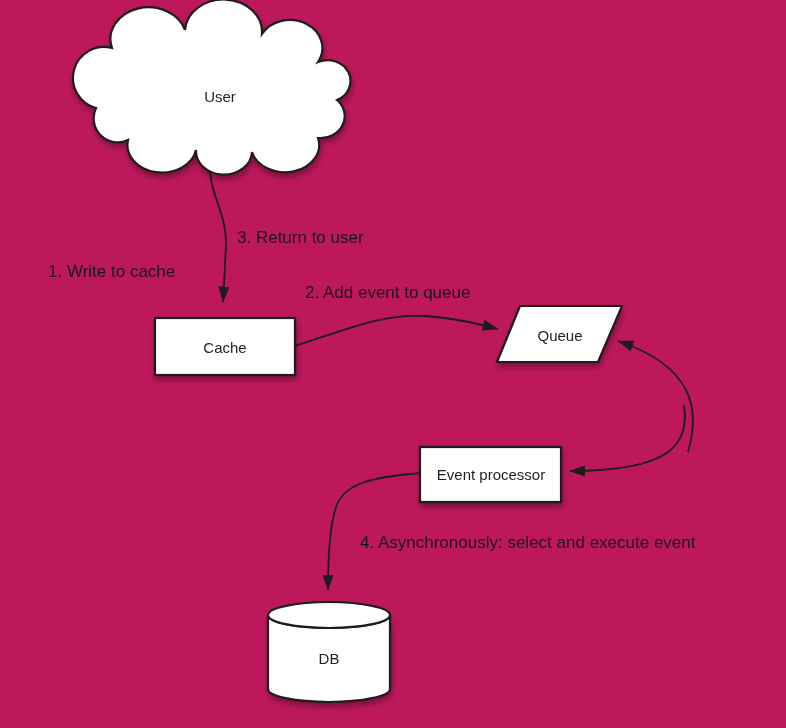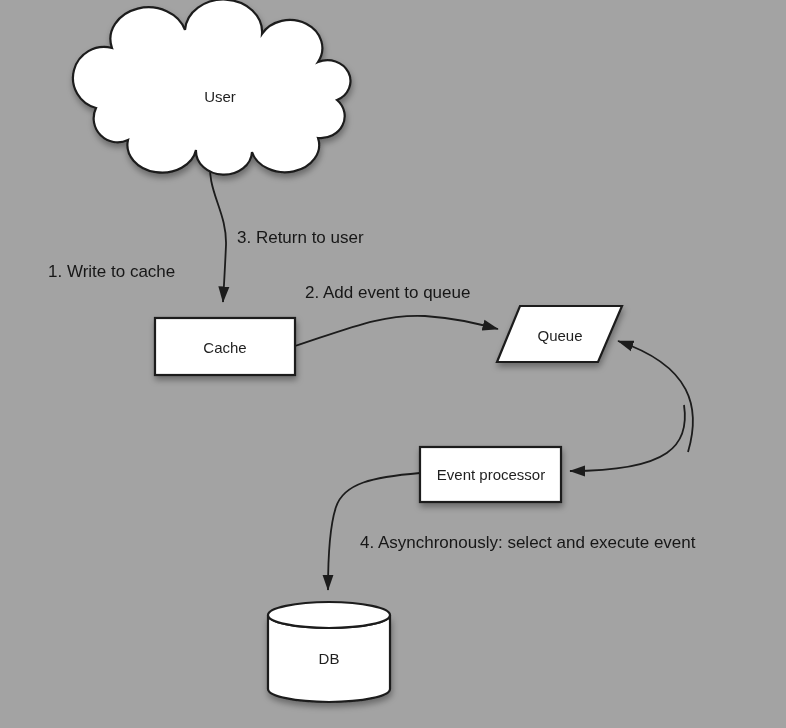--- a/index.html
+++ b/index.html
@@ -1,20 +1,20 @@
 <!DOCTYPE html>
 <html><head>
 <meta charset="utf-8">
 <style>
   html, body { margin: 0; padding: 0; background: #ffffff; }
   .canvas {
     position: relative;
     width: 786px;
     height: 728px;
-    background: #a3a3a3;
+    background: #be185d;
     font-family: "Liberation Sans", "DejaVu Sans", sans-serif;
     overflow: hidden;
   }
   svg { display: block; }
   .shape   { fill: #ffffff; stroke: #1c1c1c; stroke-width: 2.2; }
   .edge    { fill: none; stroke: #1c1c1c; stroke-width: 1.8; }
   .node-label {
     fill: #1f1f1f;
     font-size: 15px;
     font-family: "Liberation Sans", "DejaVu Sans", sans-serif;

